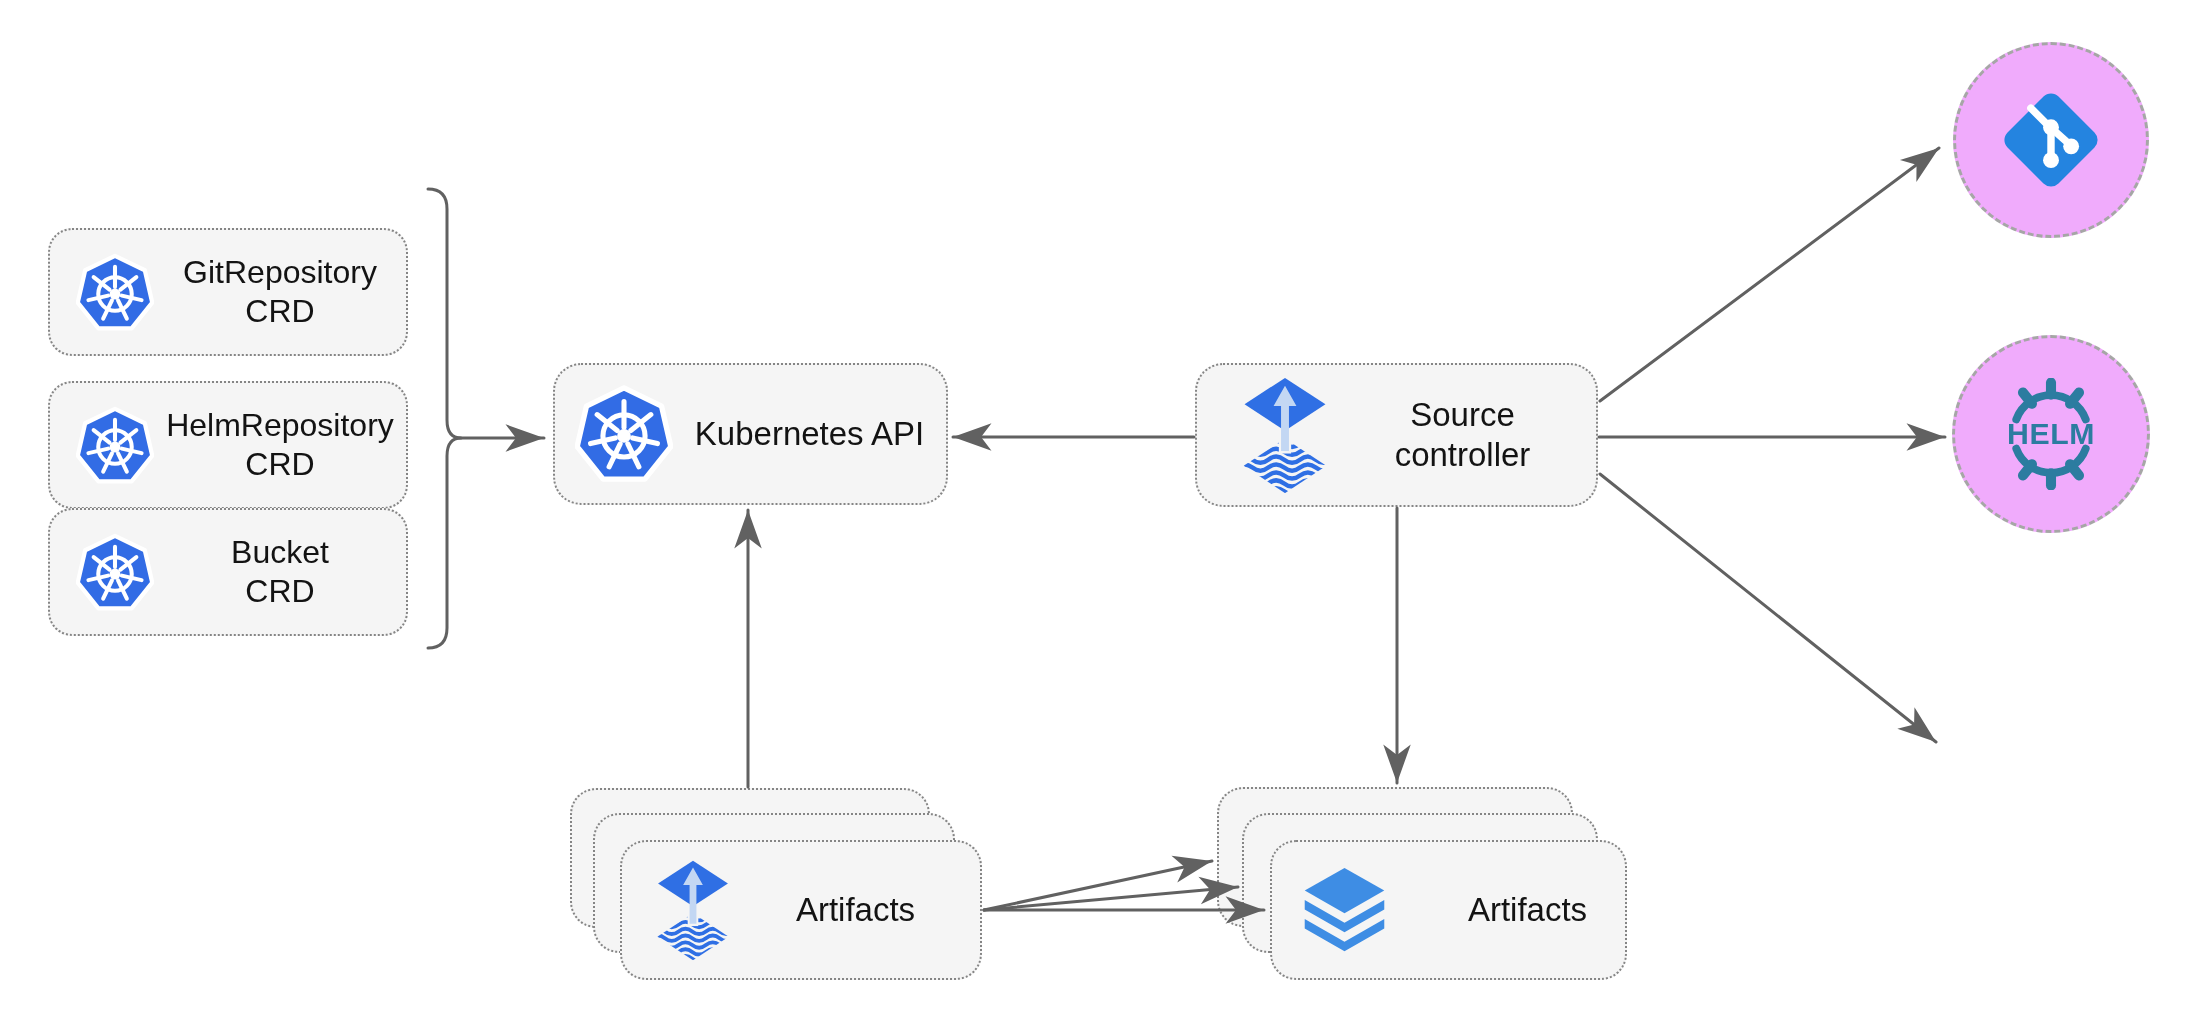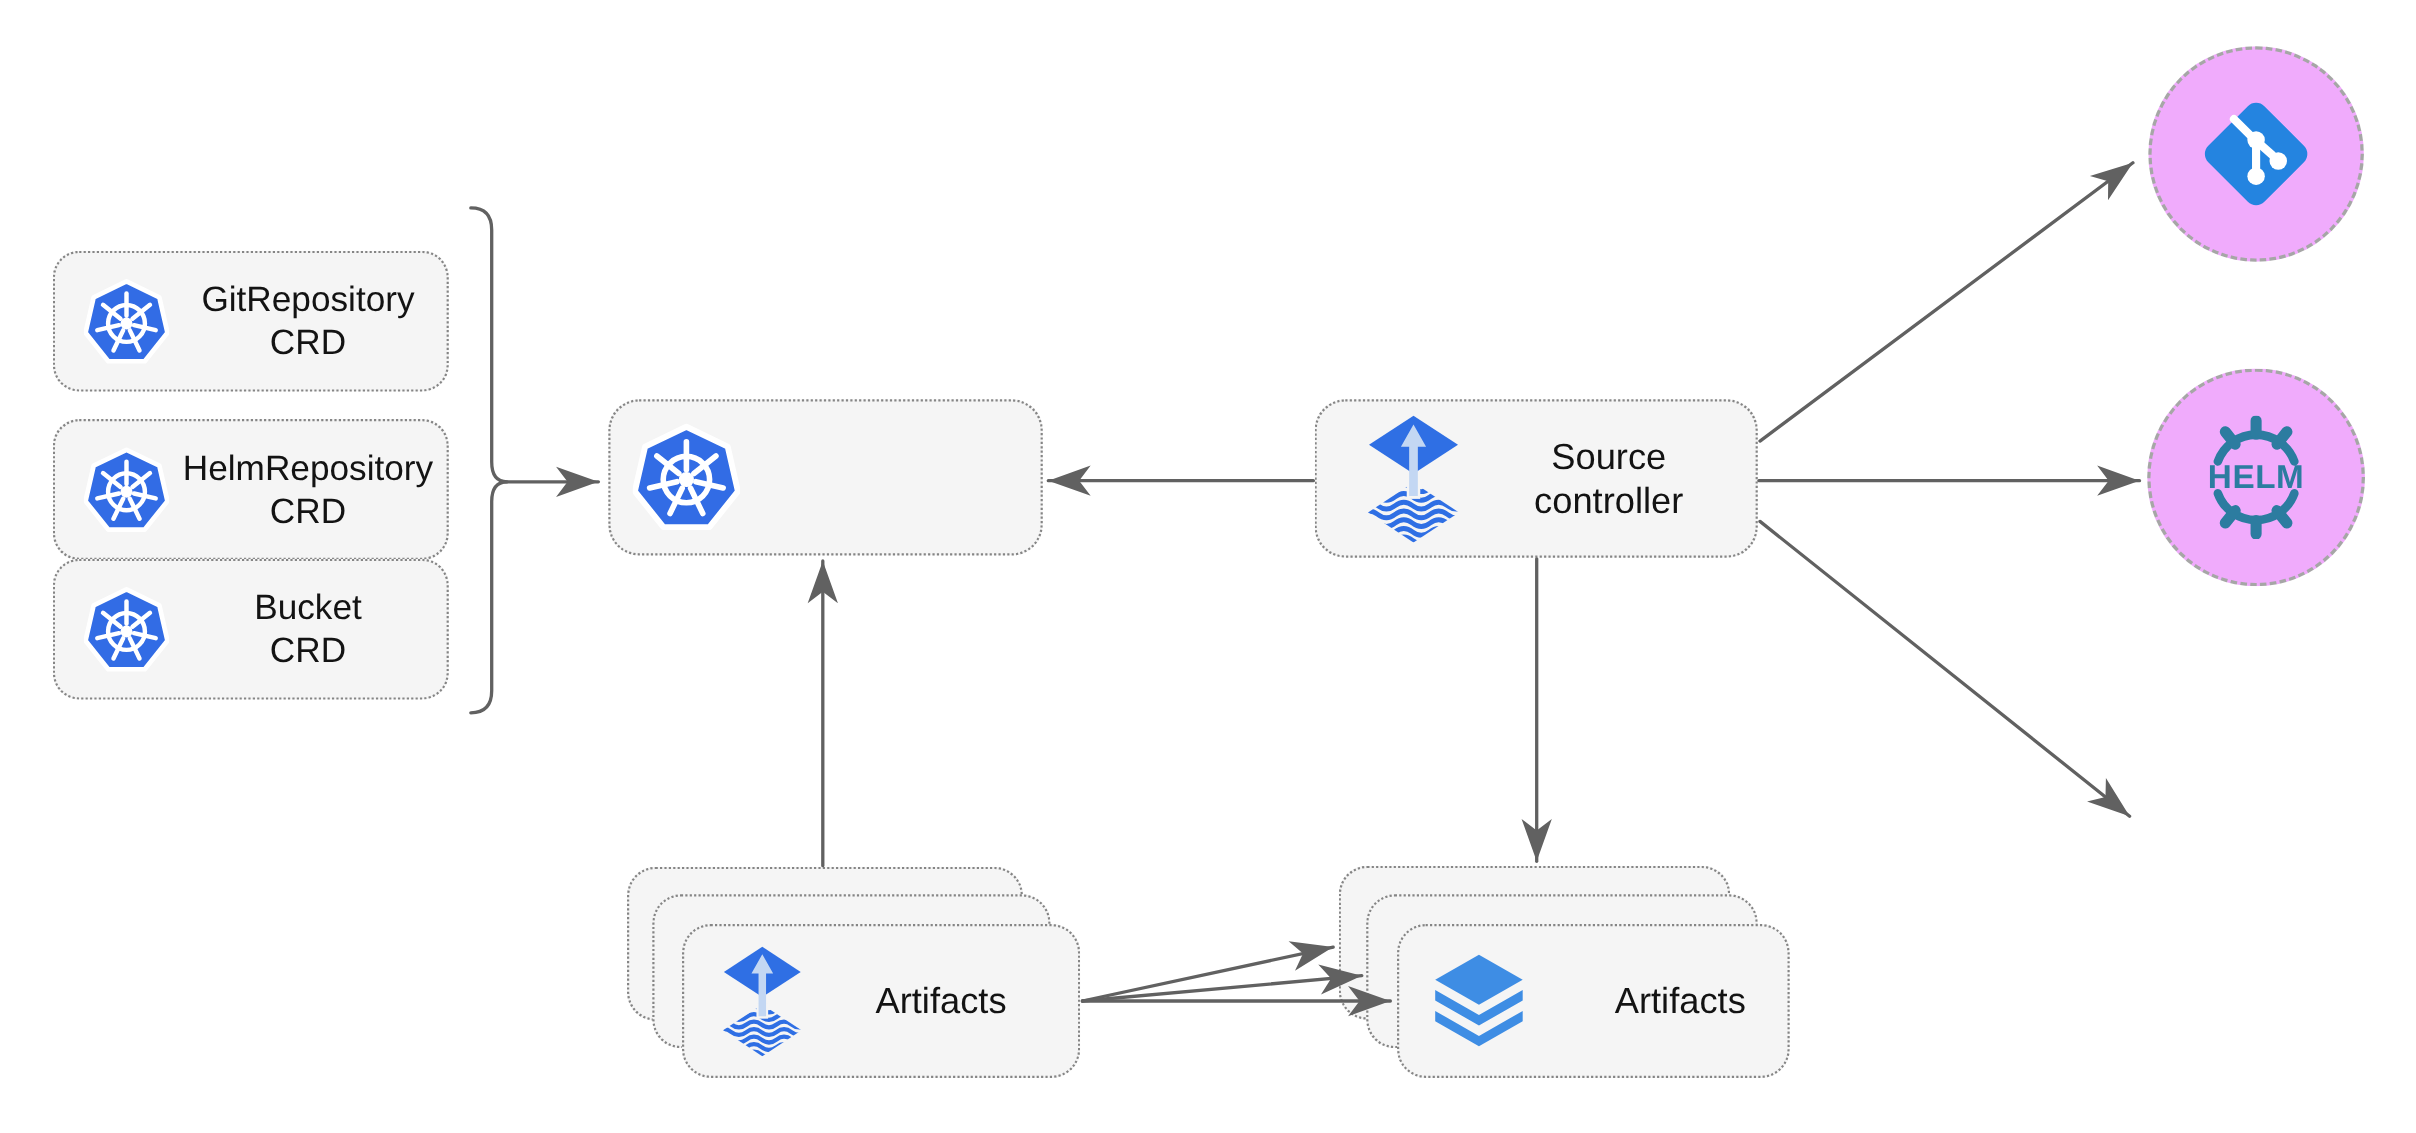--- a/index.html
+++ b/index.html
@@ -112,20 +112,21 @@
     <div class="lbl">
       <div>Bucket</div>
       <div>CRD</div>
     </div>
   </div>
 
   <div class="node" style="left:553px;top:363px;width:395px;height:142px;padding-left:20px;">
     <svg style="width:98px;height:102px;flex:0 0 auto;" viewBox="0 0 100 104">
         <use href="#sym-k8s"></use>
       </svg>
+    <div class="lbl">Kubernetes API</div>
   </div>
 
   <div class="node" style="left:1195px;top:363px;width:403px;height:144px;padding-left:44px;">
     <svg style="width:88px;height:117px;flex:0 0 auto;" viewBox="0 0 100 133">
         <use href="#sym-flux"></use>
       </svg>
     <div class="lbl">
       <div>Source</div>
       <div>controller</div>
     </div>

